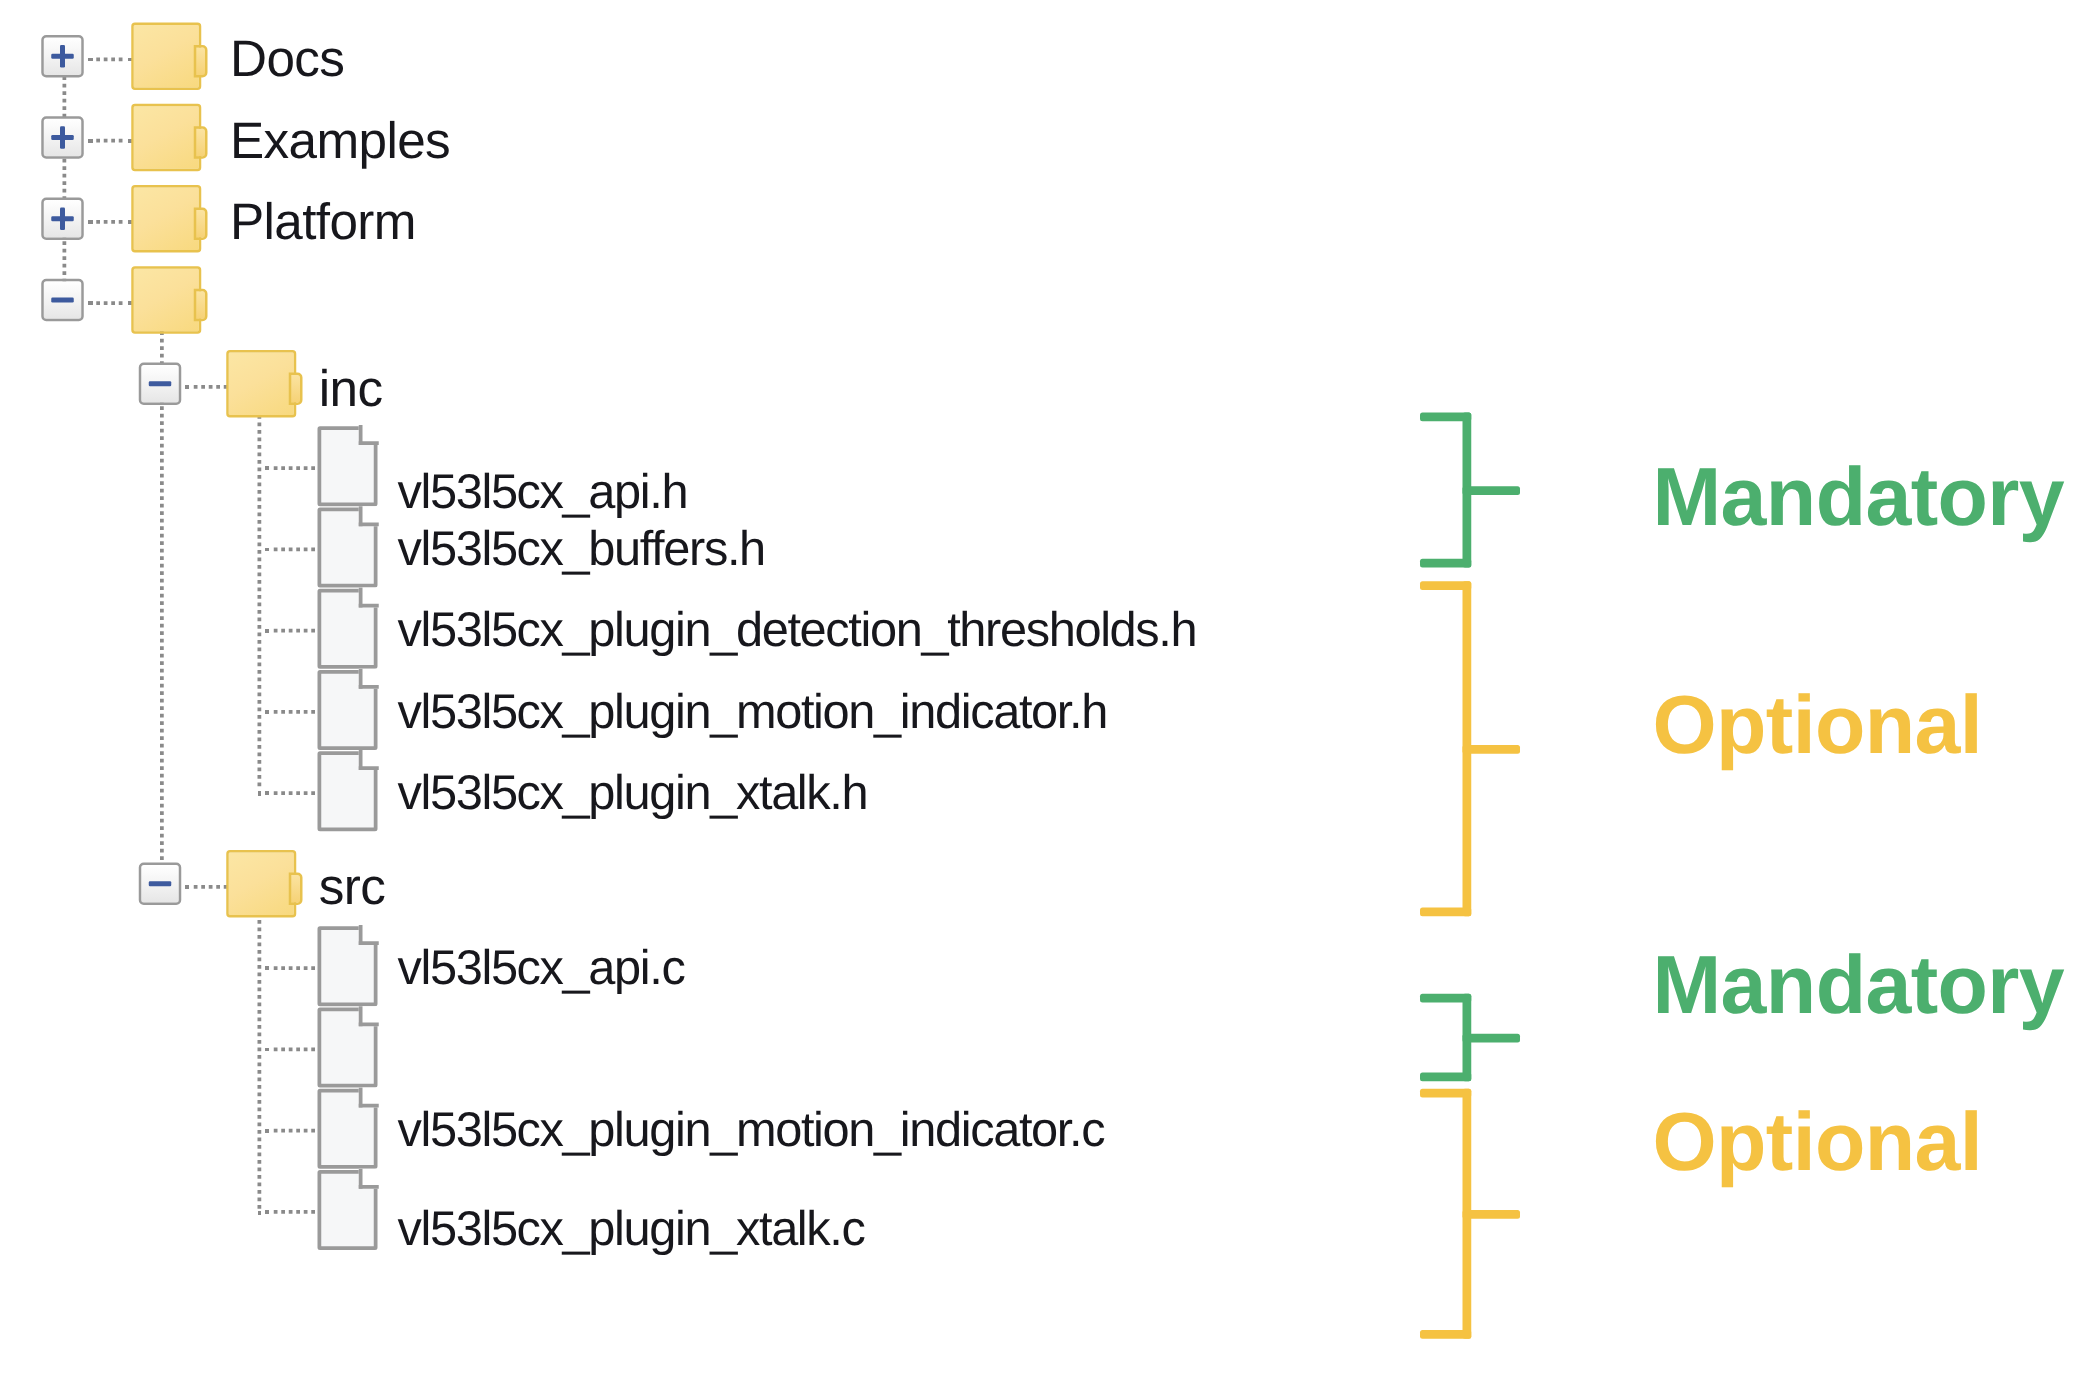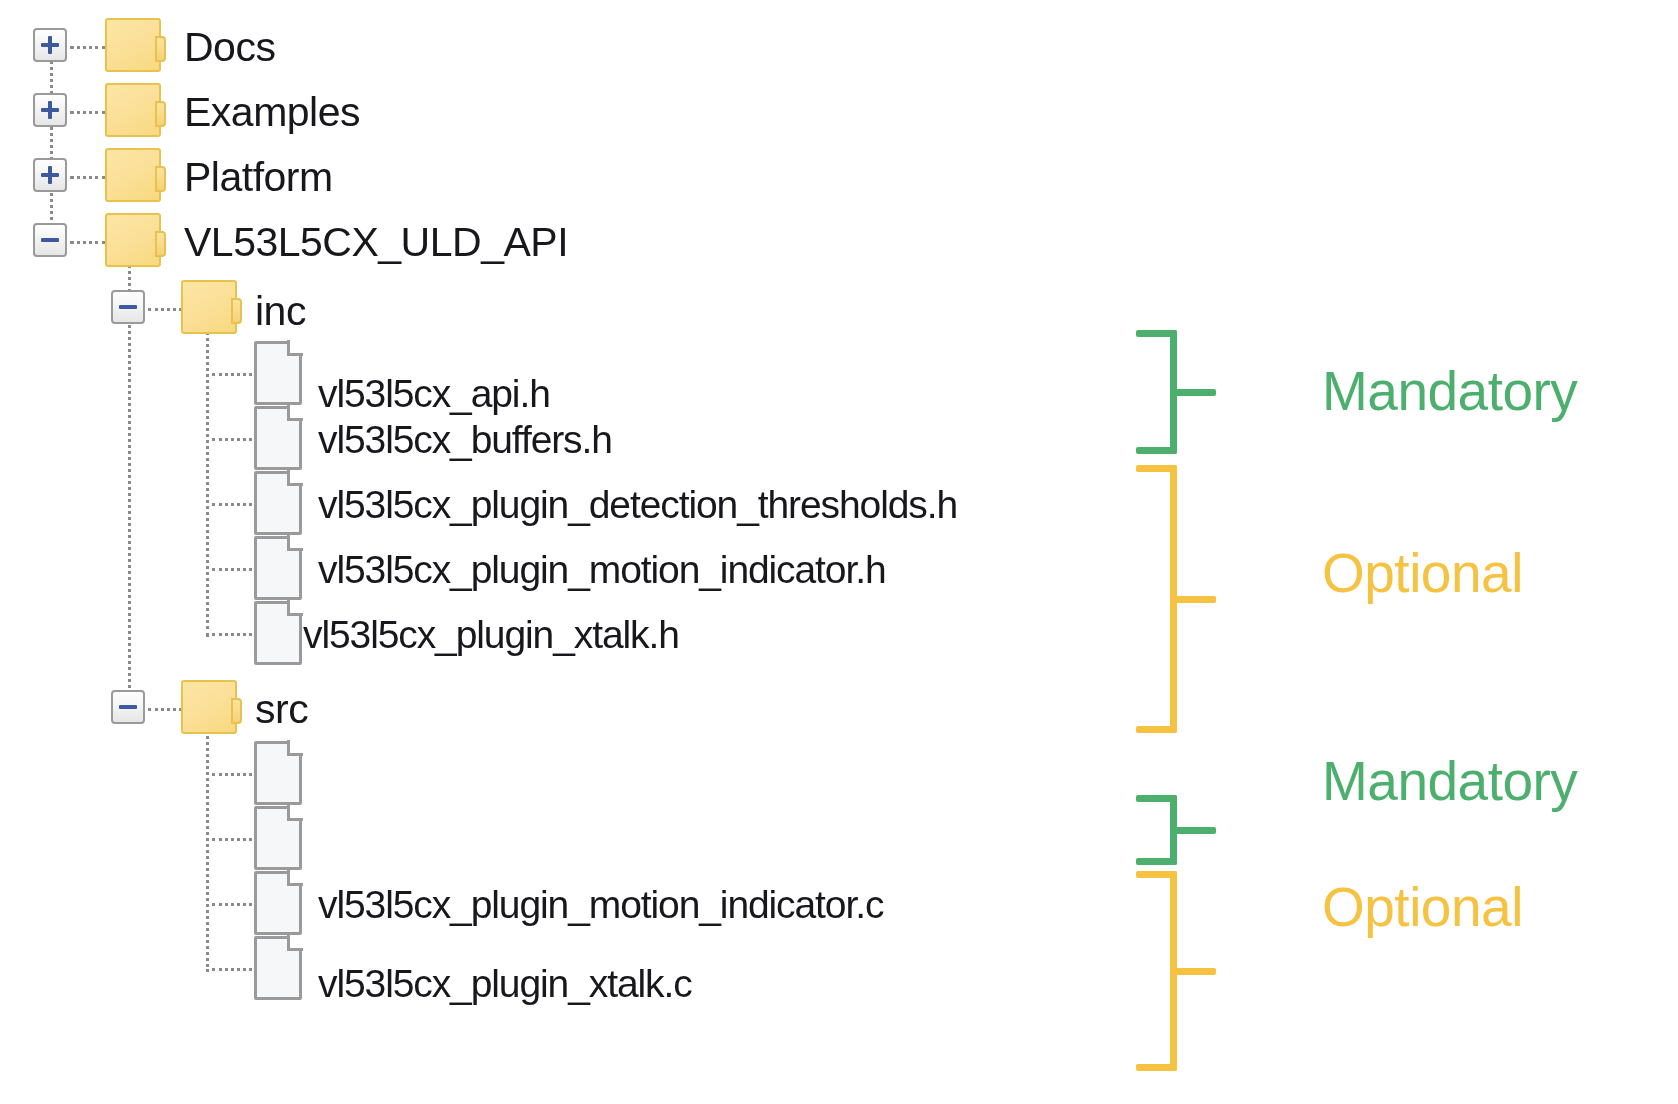--- a/index.html
+++ b/index.html
@@ -60,21 +60,21 @@
 
   
   .bracket{position:absolute;}
   .bracket .spine{position:absolute;left:34px;top:0;bottom:0;width:7px;border-radius:2px;}
   .bracket .arm{position:absolute;left:0px;width:41px;height:7px;border-radius:2px;}
   .bracket .arm.top{top:0;}
   .bracket .arm.bot{bottom:0;}
   .bracket .stem{position:absolute;left:34px;width:46px;height:7px;border-radius:2px;}
 
   .ann-text{
-    position:absolute;font-size:55px;font-weight:normal;white-space:nowrap;
+    position:absolute;font-size:66px;font-weight:bold;white-space:nowrap;
     line-height:1;letter-spacing:-0.5px;
   }
 </style>
 </head>
 <body>
 
 <div id="stage">
 
   <div class="dots-v" style="left:50px;top:48px;height:196px;"></div>
   <div class="dots-v" style="left:128px;top:260px;height:452px;"></div>
@@ -116,21 +116,20 @@
 
   <div class="expander minus" style="left:33px;top:223px;">
     <span class="h"></span>
 
   </div>
   <div class="dots-h" style="left:70px;top:241px;width:36px;"></div>
   <div class="folder" style="left:104px;top:209px;">
     <span class="body"></span>
     <span class="tab"></span>
   </div>
-  <div class="label" style="left:184px;top:222px;">VL53L5CX_ULD_API</div>
 
   <div class="expander minus" style="left:111px;top:290px;">
     <span class="h"></span>
 
   </div>
   <div class="dots-h" style="left:148px;top:308px;width:34px;"></div>
   <div class="folder" style="left:180px;top:276px;">
     <span class="body"></span>
     <span class="tab"></span>
   </div>
@@ -162,38 +161,39 @@
     <span class="page"></span>
     <span class="corner"></span>
   </div>
   <div class="label fname" style="left:318px;top:550px;">vl53l5cx_plugin_motion_indicator.h</div>
 
   <div class="dots-h" style="left:212px;top:633px;width:46px;"></div>
   <div class="file" style="left:254px;top:601px;">
     <span class="page"></span>
     <span class="corner"></span>
   </div>
-  <div class="label fname" style="left:303px;top:615px;text-align:center;">vl53l5cx_plugin_xtalk.h</div>
+  <div class="label fname" style="left:318px;top:615px;text-align:center;">vl53l5cx_plugin_xtalk.h</div>
 
   <div class="expander minus" style="left:111px;top:690px;">
     <span class="h"></span>
 
   </div>
   <div class="dots-h" style="left:148px;top:708px;width:34px;"></div>
   <div class="folder" style="left:180px;top:676px;">
     <span class="body"></span>
     <span class="tab"></span>
   </div>
   <div class="label" style="left:255px;top:689px;">src</div>
 
   <div class="dots-h" style="left:212px;top:773px;width:46px;"></div>
   <div class="file" style="left:254px;top:741px;">
     <span class="page"></span>
     <span class="corner"></span>
   </div>
+  <div class="label fname" style="left:318px;top:755px;">vl53l5cx_api.c</div>
 
   <div class="dots-h" style="left:212px;top:838px;width:46px;"></div>
   <div class="file" style="left:254px;top:806px;">
     <span class="page"></span>
     <span class="corner"></span>
   </div>
 
   <div class="dots-h" style="left:212px;top:903px;width:46px;"></div>
   <div class="file" style="left:254px;top:871px;">
     <span class="page"></span>

